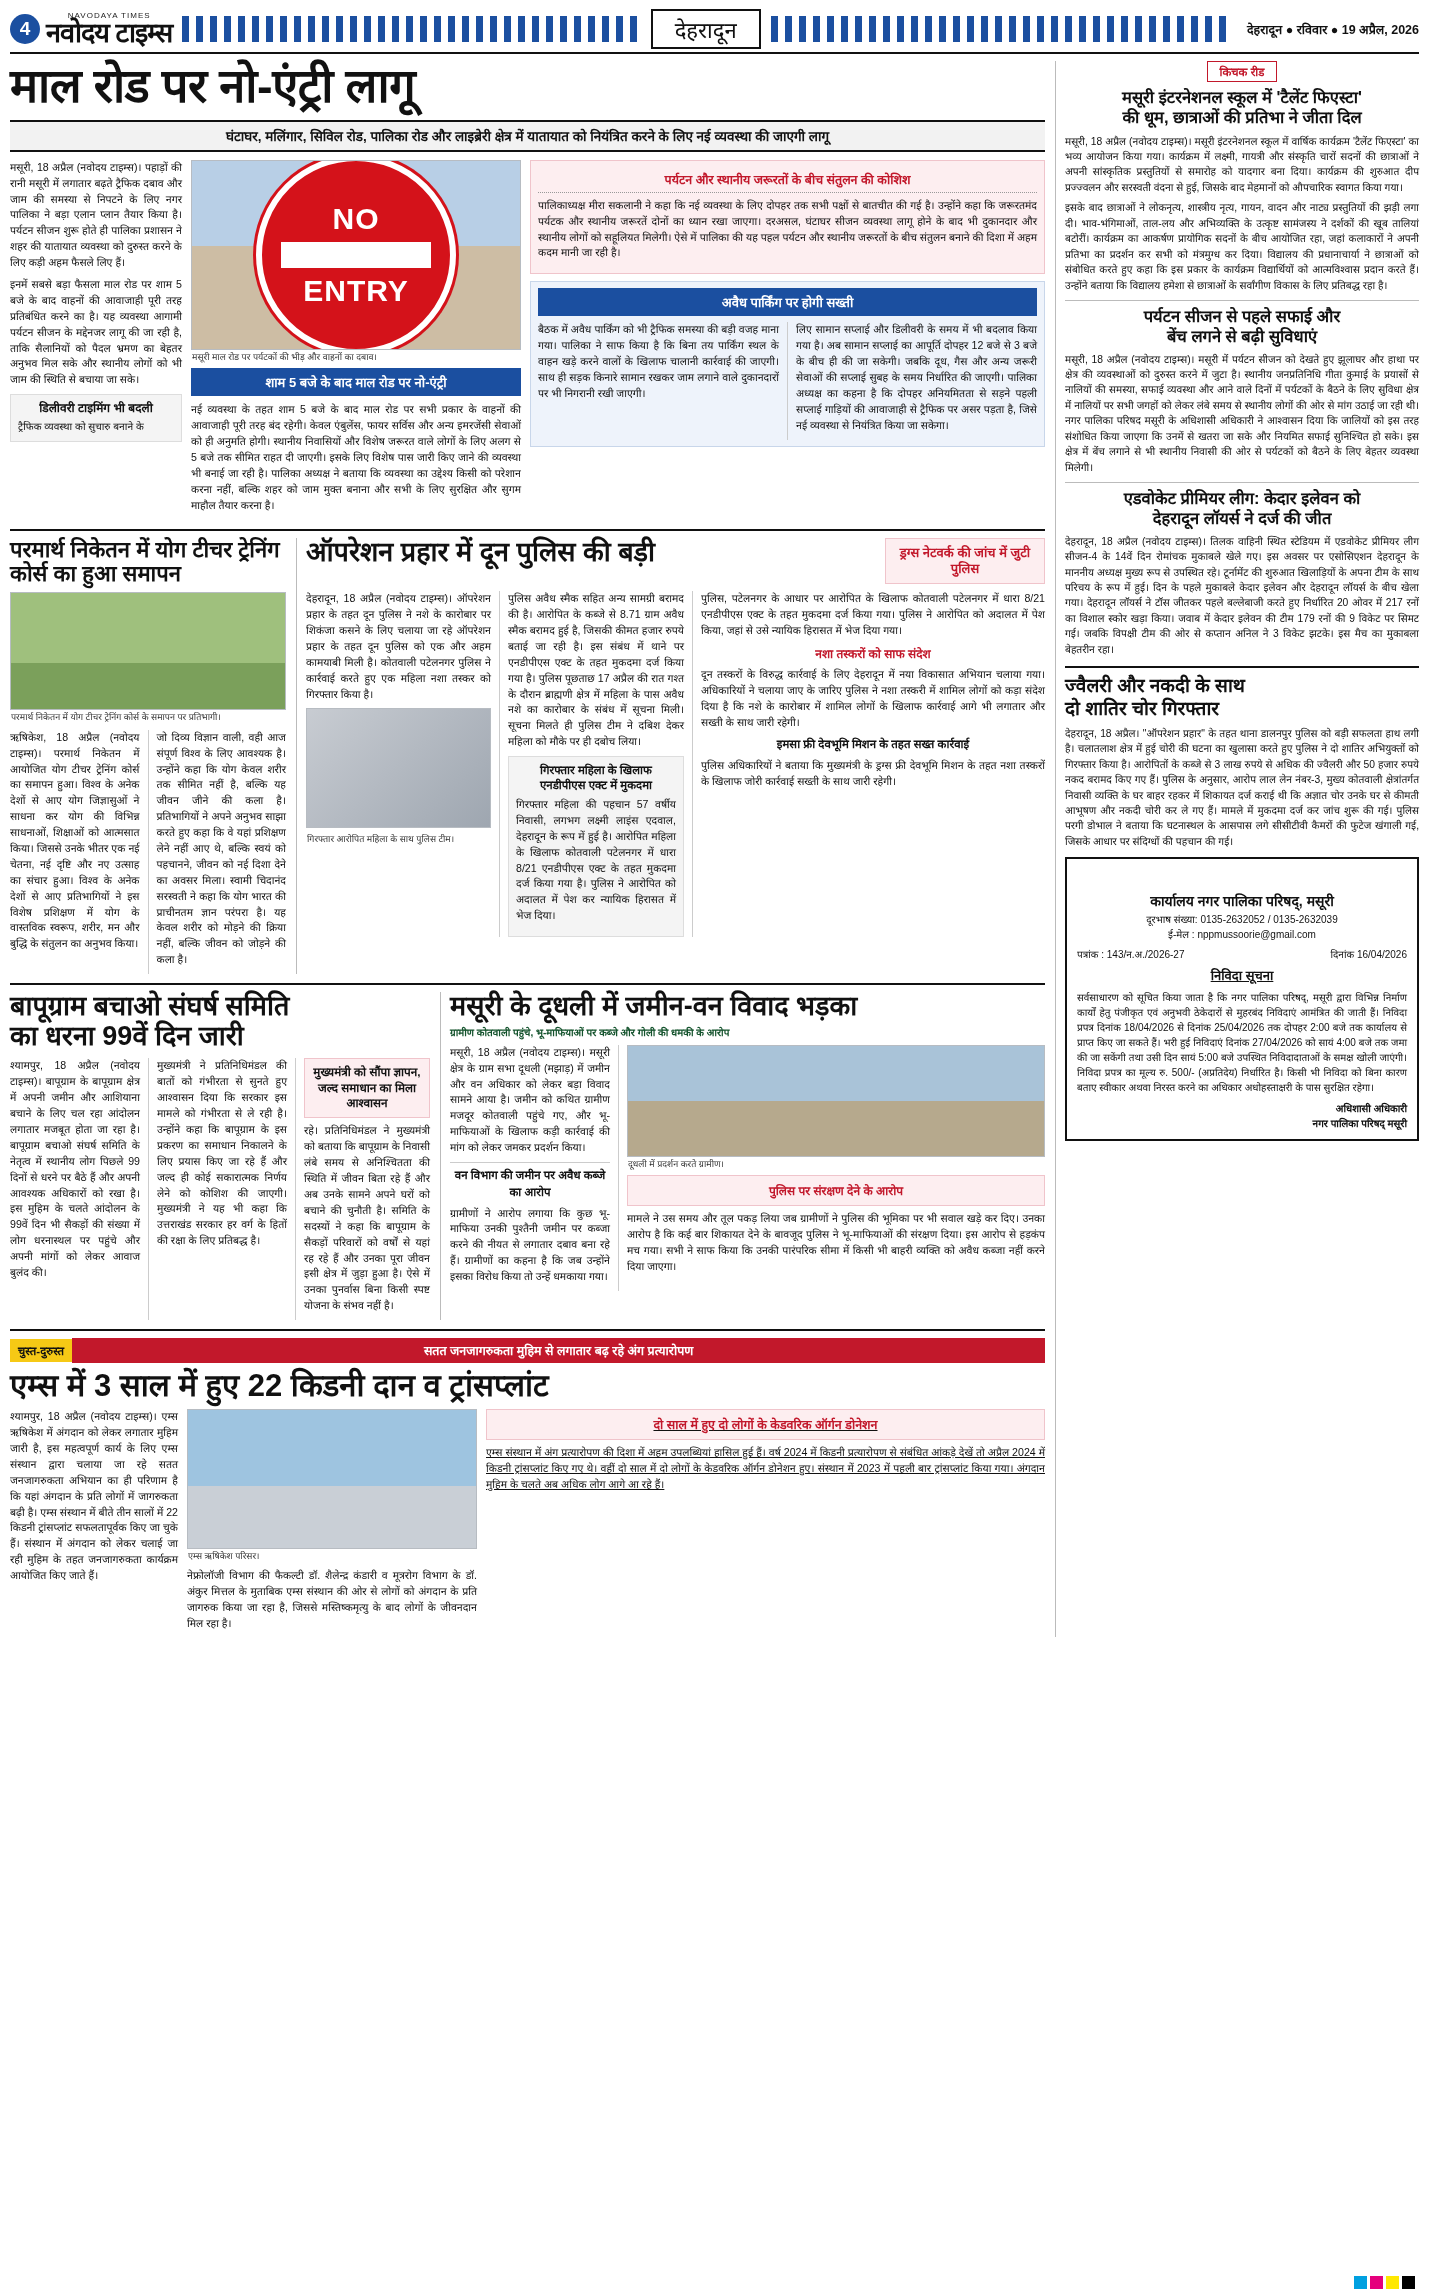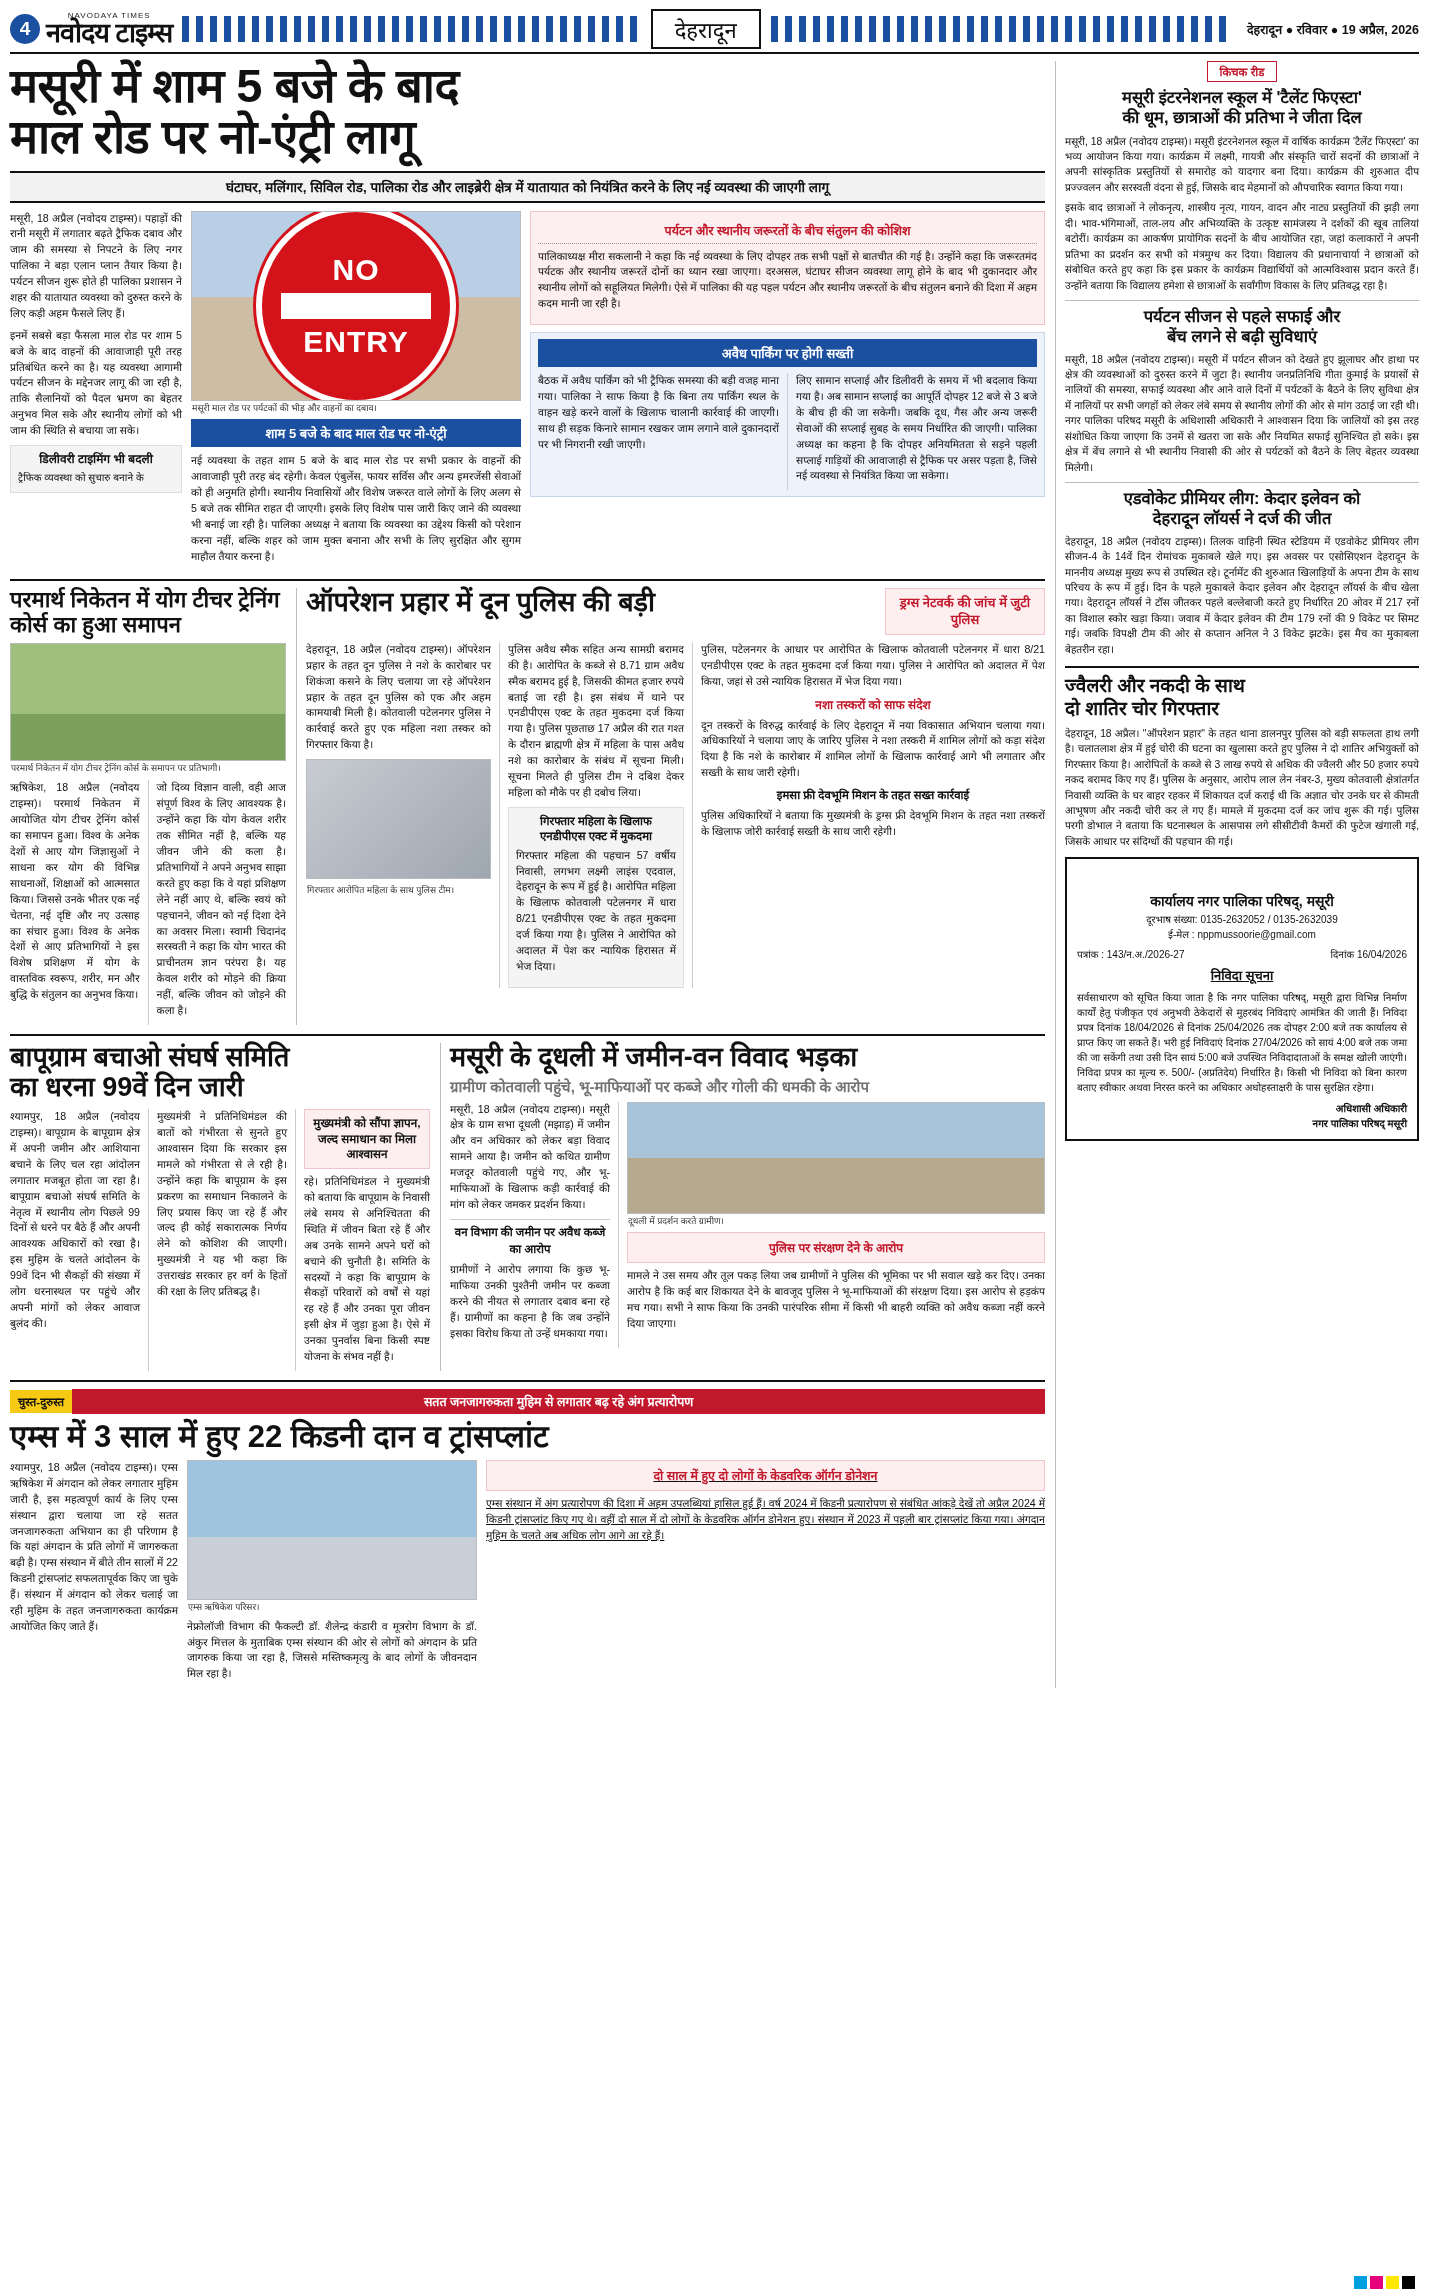--- a/index.html
+++ b/index.html
@@ -94,21 +94,20 @@
     <div class="cityname">देहरादून</div>
     <div class="stripes"></div>
     <div class="dateline">देहरादून ● रविवार ● 19 अप्रैल, 2026</div>
   </div>
 
   <div class="body-grid">
 
     <div class="left-col">
 
       <div>
-        <div class="hl lead-head">मसूरी में शाम 5 बजे के बाद</div>
         <div class="hl lead-head">माल रोड पर नो-एंट्री लागू</div>
         <div class="subhead-bar">घंटाघर, मलिंगार, सिविल रोड, पालिका रोड और लाइब्रेरी क्षेत्र में यातायात को नियंत्रित करने के लिए नई व्यवस्था की जाएगी लागू</div>
 
         <div class="cols3">
 
           <div class="col" style="width:172px;">
             <p>मसूरी, 18 अप्रैल (नवोदय टाइम्स)। पहाड़ों की रानी मसूरी में लगातार बढ़ते ट्रैफिक दबाव और जाम की समस्या से निपटने के लिए नगर पालिका ने बड़ा एलान प्लान तैयार किया है। पर्यटन सीजन शुरू होते ही पालिका प्रशासन ने शहर की यातायात व्यवस्था को दुरुस्त करने के लिए कड़ी अहम फैसले लिए हैं।</p>
             <p>इनमें सबसे बड़ा फैसला माल रोड पर शाम 5 बजे के बाद वाहनों की आवाजाही पूरी तरह प्रतिबंधित करने का है। यह व्यवस्था आगामी पर्यटन सीजन के मद्देनजर लागू की जा रही है, ताकि सैलानियों को पैदल भ्रमण का बेहतर अनुभव मिल सके और स्थानीय लोगों को भी जाम की स्थिति से बचाया जा सके।</p>
             <div class="tintbox-grey" style="margin-top:4px;">
               <div style="font-weight:bold;font-size:12px;text-align:center;line-height:1.25;">डिलीवरी टाइमिंग भी बदली</div>
@@ -224,21 +223,21 @@
               <div class="tintbox-pink" style="margin-bottom:5px;">
                 <div style="font-weight:bold;font-size:11.8px;text-align:center;line-height:1.3;">मुख्यमंत्री को सौंपा ज्ञापन, जल्द समाधान का मिला आश्वासन</div>
               </div>
               <p>रहे। प्रतिनिधिमंडल ने मुख्यमंत्री को बताया कि बापूग्राम के निवासी लंबे समय से अनिश्चितता की स्थिति में जीवन बिता रहे हैं और अब उनके सामने अपने घरों को बचाने की चुनौती है। समिति के सदस्यों ने कहा कि बापूग्राम के सैकड़ों परिवारों को वर्षों से यहां रह रहे हैं और उनका पूरा जीवन इसी क्षेत्र में जुड़ा हुआ है। ऐसे में उनका पुनर्वास बिना किसी स्पष्ट योजना के संभव नहीं है।</p>
             </div>
           </div>
         </div>
 
         <div style="flex:1;border-left:1px solid #bbb;padding-left:9px;">
           <div class="hdr2">मसूरी के दूधली में जमीन-वन विवाद भड़का</div>
-          <div style="color:#737373;font-weight:bold;font-size:15px;margin-top:3px;">ग्रामीण कोतवाली पहुंचे, भू-माफियाओं पर कब्जे और गोली की धमकी के आरोप</div>
+          <div style="color:#14532d;font-weight:bold;font-size:10px;margin-top:3px;">ग्रामीण कोतवाली पहुंचे, भू-माफियाओं पर कब्जे और गोली की धमकी के आरोप</div>
           <div class="cols3" style="margin-top:6px;gap:8px;">
             <div class="col" style="width:160px;">
               <p>मसूरी, 18 अप्रैल (नवोदय टाइम्स)। मसूरी क्षेत्र के ग्राम सभा दूधली (मझाड़) में जमीन और वन अधिकार को लेकर बड़ा विवाद सामने आया है। जमीन को कथित ग्रामीण मजदूर कोतवाली पहुंचे गए, और भू-माफियाओं के खिलाफ कड़ी कार्रवाई की मांग को लेकर जमकर प्रदर्शन किया।</p>
               <div style="font-weight:bold;font-size:11.5px;text-align:center;margin:4px 0;border-top:1px solid #ccc;padding-top:4px;">वन विभाग की जमीन पर अवैध कब्जे का आरोप</div>
               <p>ग्रामीणों ने आरोप लगाया कि कुछ भू-माफिया उनकी पुश्तैनी जमीन पर कब्जा करने की नीयत से लगातार दबाव बना रहे हैं। ग्रामीणों का कहना है कि जब उन्होंने इसका विरोध किया तो उन्हें धमकाया गया।</p>
             </div>
             <div class="sep" style="flex:1;padding-left:8px;">
               <div class="photo" style="height:112px;background:linear-gradient(#a9c3d8 0 50%,#b6a98d 50% 100%);"></div>
               <div class="cap">दूधली में प्रदर्शन करते ग्रामीण।</div>
               <div class="tintbox-pink" style="margin-top:3px;">

